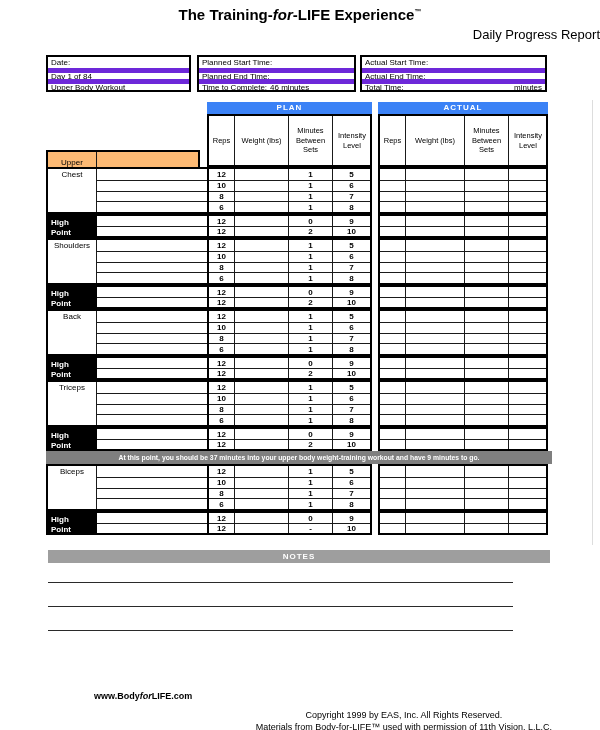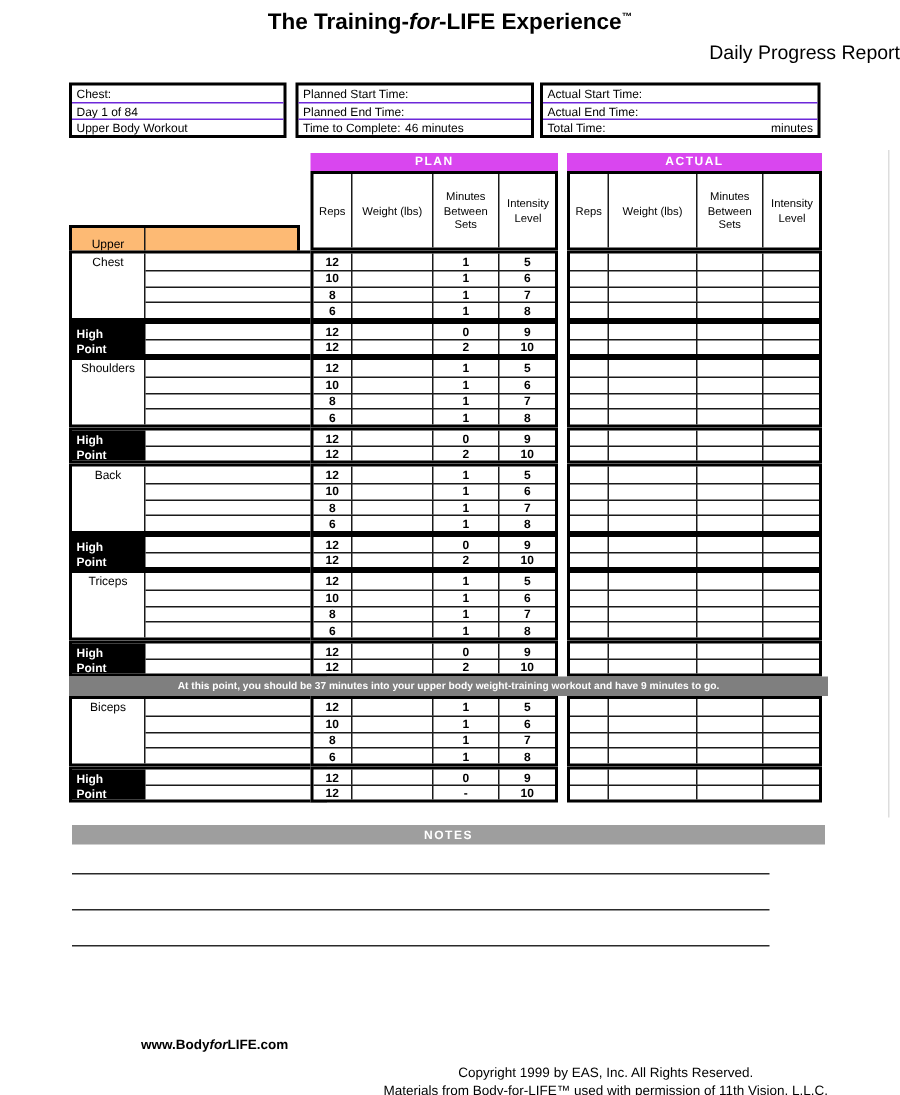--- a/index.html
+++ b/index.html
@@ -10,33 +10,33 @@
   
   .title { position:absolute; top:6px; left:0; width:100%; text-align:center;
            font-size:15px; font-weight:bold; }
   .title i { font-weight:bold; }
   .title sup { font-size:7px; }
   .subtitle { position:absolute; top:27px; left:0; width:100%; text-align:right; font-size:13px; }
 
   
   .ibox { position:absolute; top:55px; height:37px; box-sizing:border-box;
           border:2px solid #000; display:grid; grid-template-rows:repeat(3,1fr); background:#fff; }
-  .irow { border-top:1px solid #6d28d9; display:flex; align-items:center;
+  .irow { border-top:5px solid #6d28d9; display:flex; align-items:center;
           padding:0 3px; font-size:8px; white-space:nowrap; overflow:hidden; }
   .irow:first-child { border-top:none; }
   .irow.split { justify-content:space-between; }
   .irow .val { margin-left:3px; }
 
   
   .lh-box { position:absolute; left:46px; top:112px; width:154px; height:55px; box-sizing:border-box;
             border:2px solid #000; display:grid; grid-template-columns:49px 1fr; background:#fdba74;margin-top:38px; }
   .lh-cell { display:flex; align-items:center; justify-content:center; text-align:center;
              font-size:8px; line-height:1.25; padding:0 4px; }
   .lh-cell.first { border-right:1px solid #1a1a1a; padding:0 6px; }
-  .bar { position:absolute; top:102px; height:12px; background:#d946ef; color:#fff;
+  .bar { position:absolute; top:102px; height:12px; background:#3b82f6; color:#fff;
          font-size:8px; font-weight:bold; text-align:center; line-height:12px; letter-spacing:1px; }
   .plan-bar   { left:207px; width:165px; }
   .actual-bar { left:378px; width:170px; }
   .chead { position:absolute; top:114px; height:53px; box-sizing:border-box; border:2px solid #000;
            display:grid; background:#fff; }
   .plan-chead   { left:207px; width:165px; grid-template-columns:25px 54px 44px 1fr; }
   .actual-chead { left:378px; width:170px; grid-template-columns:25px 59px 44px 1fr; }
   .ch-cell { display:flex; align-items:center; justify-content:center; text-align:center;
              font-size:7.5px; line-height:1.3; padding:0 5px; border-left:1px solid #1a1a1a;
              word-wrap:break-word; }
@@ -80,21 +80,21 @@
 <body>
 
 <div class="page">
 
   <div class="title">
     <span>The Training-</span><i>for</i><span>-LIFE Experience</span><sup>™</sup>
   </div>
   <div class="subtitle">Daily Progress Report</div>
 
   <div class="ibox" style="left:46px;width:145px;">
-    <div class="irow">Chest:</div>
+    <div class="irow">Date:</div>
     <div class="irow">Day 1 of 84</div>
     <div class="irow">Upper Body Workout</div>
   </div>
   <div class="ibox" style="left:197px;width:159px;">
     <div class="irow">Planned Start Time:</div>
     <div class="irow">Planned End Time:</div>
     <div class="irow">
       <span>Time to Complete:</span>
       <span class="val">46 minutes</span>
     </div>

